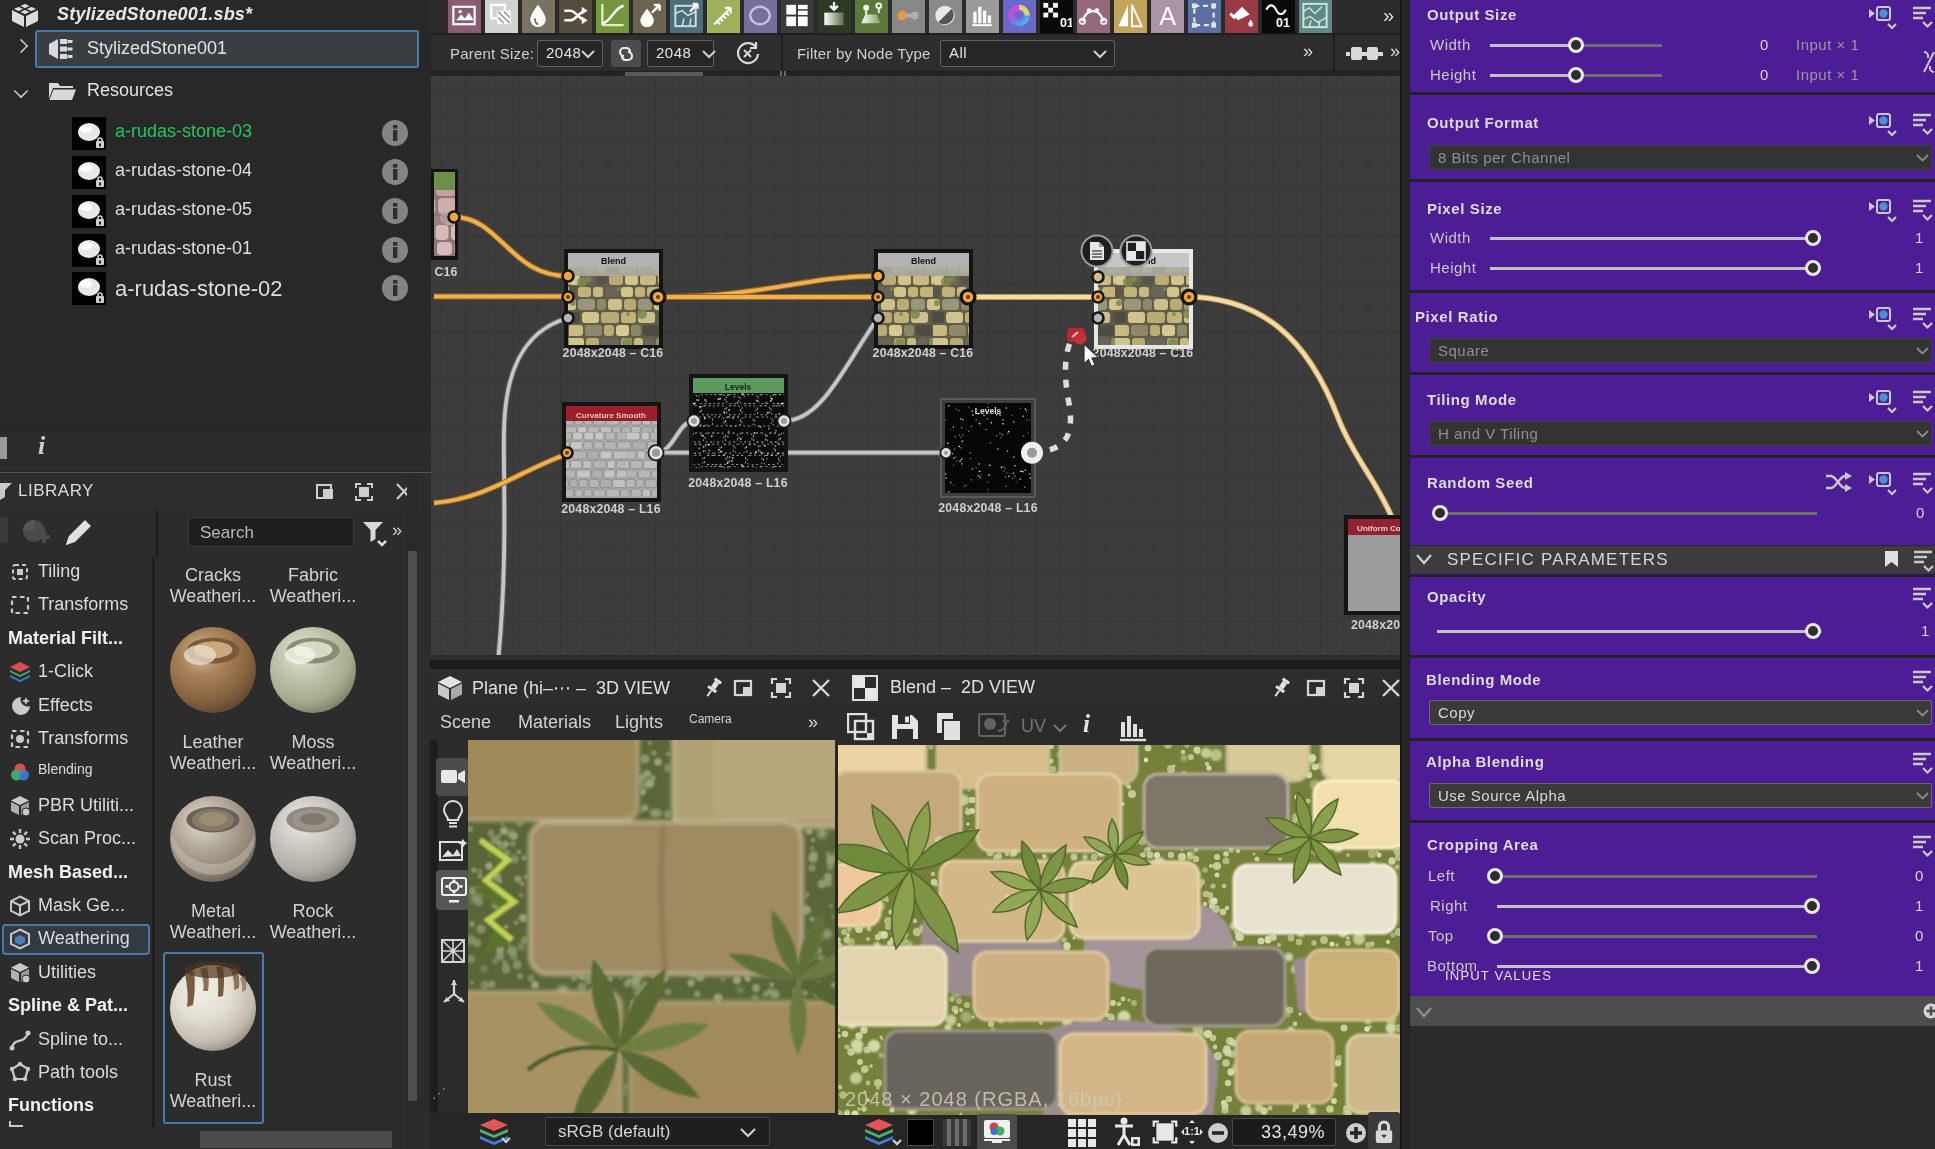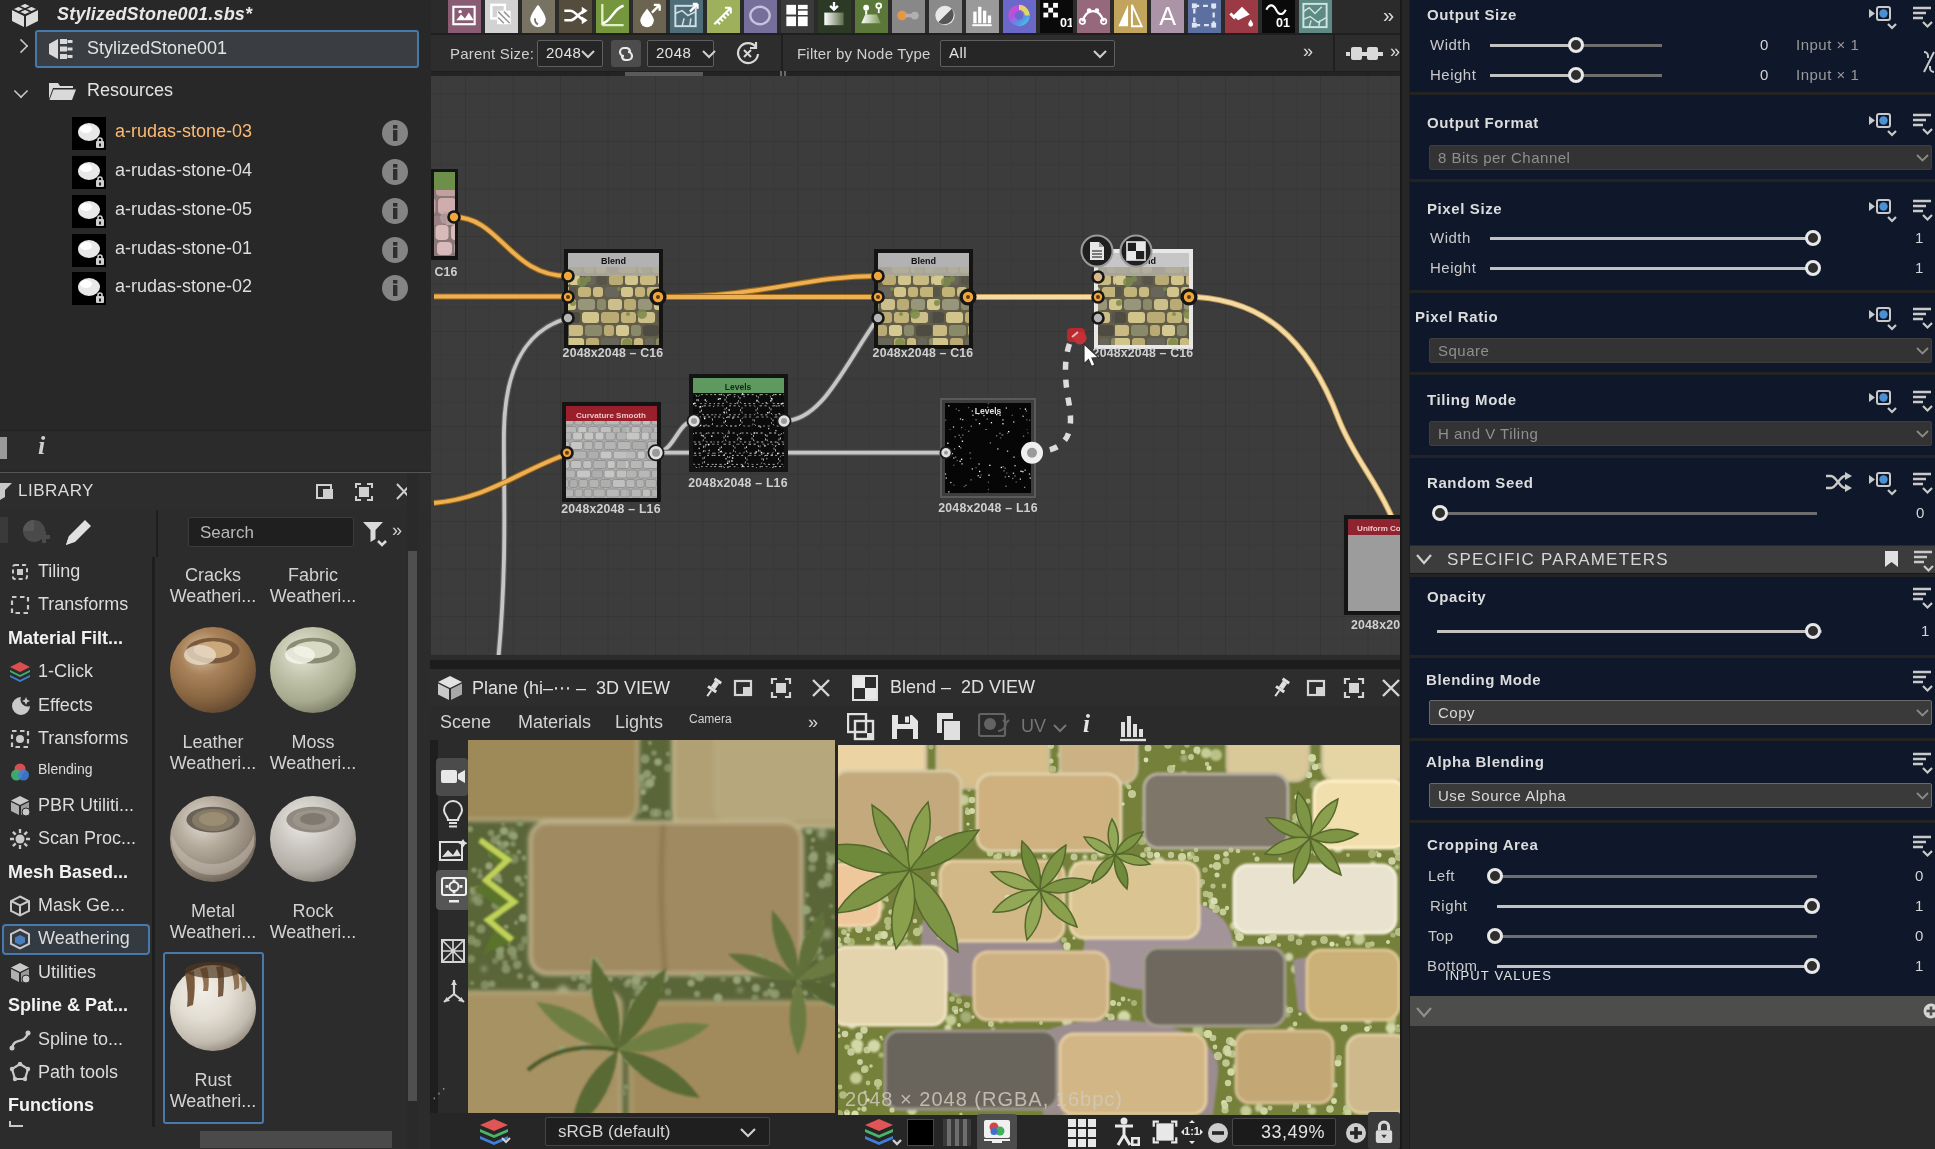--- a/index.html
+++ b/index.html
@@ -63,25 +63,25 @@
         <use href="#info" x="382" y="8"></use>
     <use href="#thumb" x="72" y="44"></use>
         <use href="#info" x="382" y="47"></use>
     <use href="#thumb" x="72" y="83"></use>
         <use href="#info" x="382" y="86"></use>
     <use href="#thumb" x="72" y="122"></use>
         <use href="#info" x="382" y="125"></use>
     <use href="#thumb" x="72" y="160"></use>
         <use href="#info" x="382" y="163"></use>
   </svg>
-  <div class="a txt" style="left:115px;top:121px;font-size:18px;color:#fdba74;">a-rudas-stone-03</div>
+  <div class="a txt" style="left:115px;top:121px;font-size:18px;color:#22c55e;">a-rudas-stone-03</div>
   <div class="a txt" style="left:115px;top:160px;font-size:18px;color:#dedede;">a-rudas-stone-04</div>
   <div class="a txt" style="left:115px;top:199px;font-size:18px;color:#dedede;">a-rudas-stone-05</div>
   <div class="a txt" style="left:115px;top:238px;font-size:18px;color:#dedede;">a-rudas-stone-01</div>
-  <div class="a txt" style="left:115px;top:276px;font-size:18px;color:#dedede;">a-rudas-stone-02</div>
+  <div class="a txt" style="left:115px;top:276px;font-size:22px;color:#dedede;">a-rudas-stone-02</div>
 
   <div class="a" style="left:0;top:430px;width:431px;height:40px;background:#2b2b2b;border-top:1px solid #222;"></div>
   <div class="a" style="left:0;top:437px;width:7px;height:22px;background:#9a9a9a;"></div>
   <div class="a txt" style="left:38px;top:431px;font-size:26px;font-weight:bold;font-style:italic;font-family:'Liberation Serif',serif;color:#cfcfcf;">i</div>
 </div>
 
 <div class="a" id="library" style="left:0;top:472px;width:431px;height:677px;background:#2c2c2c;border-top:1px solid #555;">
 
   <div class="a" style="left:0;top:0;width:431px;height:37px;background:#2d2d2d;"></div>
   <svg class="a" style="left:0;top:8px" width="12" height="20" viewBox="0 0 12 20">
@@ -2206,21 +2206,21 @@
         <rect x="9.2" y="5" width="3.6" height="12" fill="#262626"></rect>
       </svg>
   <div class="a" style="left:533px;top:452px;width:32px;height:37px;background:#3a3a3a;border-radius:3px;"></div>
   <svg class="a" style="left:539px;top:458px" width="20" height="28" viewBox="0 0 22 28">
         <rect x="2" y="12" width="18" height="14" rx="2" fill="#d8d8d8"></rect>
         <path d="M6 12 V8 a5 5 0 0 1 10 0 v4" stroke="#d8d8d8" stroke-width="3.4" fill="none"></path>
         <path d="M11 16 l-3 4 h6 Z" fill="#3a3a3a" transform="rotate(180 11 18.5)"></path>
       </svg>
 </div>
 
-<div class="a" id="props" style="left:1400px;top:0;width:535px;height:1149px;background:#0f172a;overflow:hidden;">
+<div class="a" id="props" style="left:1400px;top:0;width:535px;height:1149px;background:#4c1d95;overflow:hidden;">
   <div class="a" style="left:0;top:0;width:10px;height:1149px;background:#262626;border-left:2px solid #1a1a1a;border-right:1px solid #1f1f1f;"></div>
   <div class="a txt" style="left:27px;top:6px;font-size:15px;font-weight:bold;color:#dcdcdc;letter-spacing:0.6px;">Output Size</div>
   <svg class="a" style="left:468px;top:5px" width="30" height="26" viewBox="0 0 30 26">
         <path d="M1 4 l6 4.5 l-6 4.5 Z" fill="#c9c9c9"></path>
         <rect x="9" y="2" width="13" height="13" rx="2" fill="none" stroke="#c9c9c9" stroke-width="2"></rect>
         <circle cx="15.5" cy="8.5" r="4.2" fill="#4a90d2"></circle>
         <path d="M20 19 l4 4 l4 -4" stroke="#c9c9c9" stroke-width="2.2" fill="none"></path>
       </svg>
   <svg class="a" style="left:512px;top:5px" width="22" height="26" viewBox="0 0 22 26">
         <path d="M1 3 h18 M1 8 h13 M1 13 h10" stroke="#c9c9c9" stroke-width="2.4"></path>

